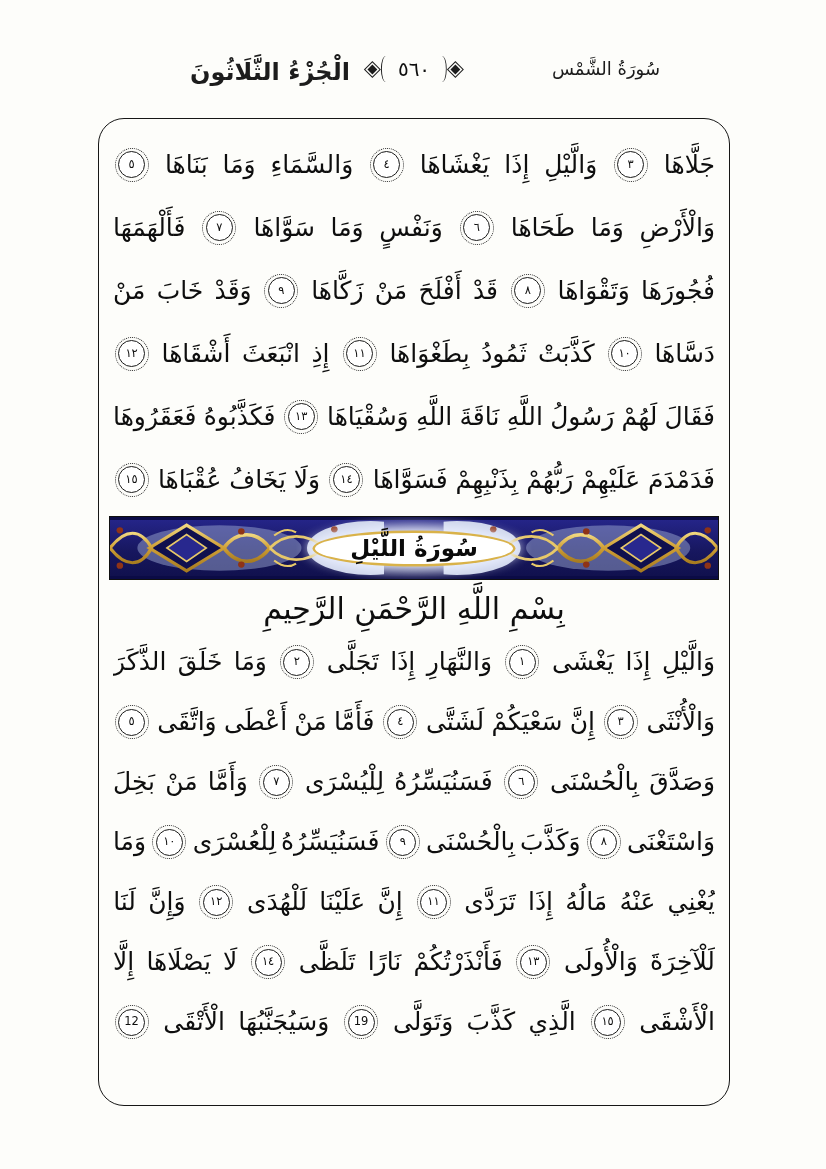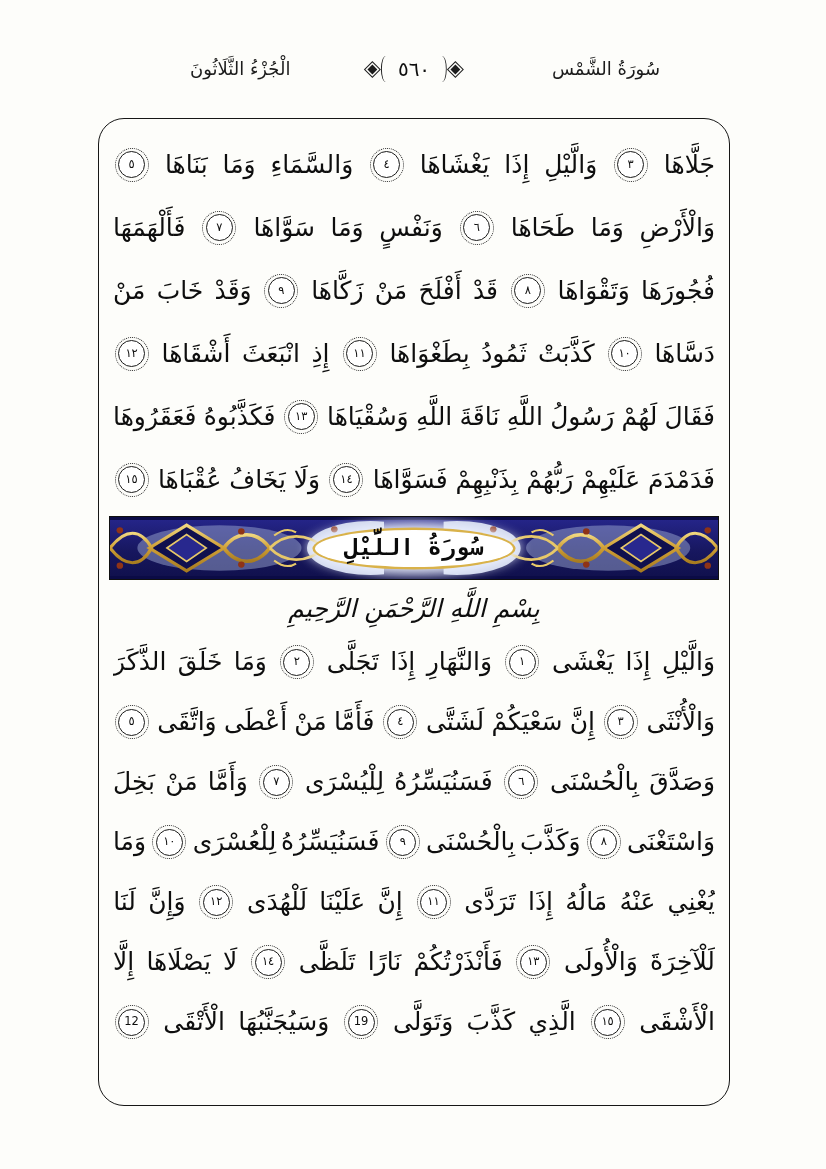--- a/index.html
+++ b/index.html
@@ -4,21 +4,21 @@
 <style>
   html,body{margin:0;padding:0;}
   body{
     width:826px;height:1169px;position:relative;overflow:hidden;
     background:#fdfdfa;color:#0e0e0e;
     font-family:"DejaVu Sans", sans-serif;
   }
   
   .pg-header{position:absolute;top:48px;left:98px;width:632px;height:44px;}
   .h-surah{position:absolute;right:70px;top:10px;font-size:18px;color:#1c1c1c;direction:rtl;white-space:nowrap;}
-  .h-juz{position:absolute;left:92px;top:10px;font-size:18px;color:#1c1c1c;direction:rtl;white-space:nowrap;}
+  .h-juz{position:absolute;left:92px;top:10px;font-size:24px;color:#1c1c1c;direction:rtl;white-space:nowrap;font-weight:bold;}
   .h-num{position:absolute;left:50%;top:8px;transform:translateX(-50%);
     display:flex;align-items:center;gap:5px;direction:ltr;}
   .pnum{font-size:20px;line-height:1;padding:0 2px;}
   .rosette{width:7px;height:7px;background:#1d1d1d;transform:rotate(45deg);display:inline-block;
     box-shadow:0 0 0 1.5px #fdfdfa, 0 0 0 2.5px #1d1d1d;}
   .arc{width:9px;height:26px;display:inline-block;}
   .arc-l{border-left:1.6px solid #1d1d1d;border-radius:50% 0 0 50%/50% 0 0 50%;}
   .arc-r{border-right:1.6px solid #1d1d1d;border-radius:0 50% 50% 0/0 50% 50% 0;}
   
   .frame{position:absolute;left:98px;top:118px;width:632px;height:988px;box-sizing:border-box;
@@ -35,27 +35,27 @@
   .ayah::before{content:"";position:absolute;inset:-4.5px;border:1.6px dotted #2c2c2c;border-radius:50%;}
   .ayah-num{font-size:11.5px;line-height:1;direction:rtl;}
   
   .banner{flex:none;height:62px;margin:5px -4px 4px;position:relative;border:1.3px solid #101010;
     background:linear-gradient(180deg,#26268c 0%,#17175f 55%,#10104c 100%);
     box-shadow:inset 0 3px 0 #0b0b46, inset 0 -3px 0 #0b0b46;
     display:flex;align-items:center;justify-content:center;overflow:hidden;}
   .orn{position:absolute;top:3px;bottom:3px;height:calc(100% - 6px);width:45%;}
   .orn-left{left:0;}
   .orn-right{right:0;transform:scaleX(-1);}
-  .cartouche{position:relative;z-index:2;min-width:198px;height:37px;background:#fff;
+  .cartouche{position:relative;z-index:2;min-width:198px;height:31px;background:#fff;
     border-radius:50%/50%;display:flex;align-items:center;justify-content:center;
-    box-shadow:0 0 0 2.5px #d9b24a, 0 0 12px 8px rgba(235,240,255,.95);font-family:Liberation Mono, monospace;}
+    box-shadow:0 0 0 2.5px #d9b24a, 0 0 12px 8px rgba(235,240,255,.95);}
   .cartouche-title{font-size:23px;font-weight:700;direction:rtl;color:#0a0a0a;white-space:nowrap;padding:0 14px;}
   
   .bismillah{flex:none;height:48px;display:flex;align-items:center;justify-content:center;
-    font-size:25px;direction:rtl;font-style:italic;}
+    font-size:30px;direction:rtl;}
 </style>
 </head>
 <body>
 
 <div class="page">
 
   <header class="pg-header">
     <span class="h-juz">الْجُزْءُ الثَّلَاثُونَ</span>
     <span class="h-num">
       <span class="rosette"></span>

